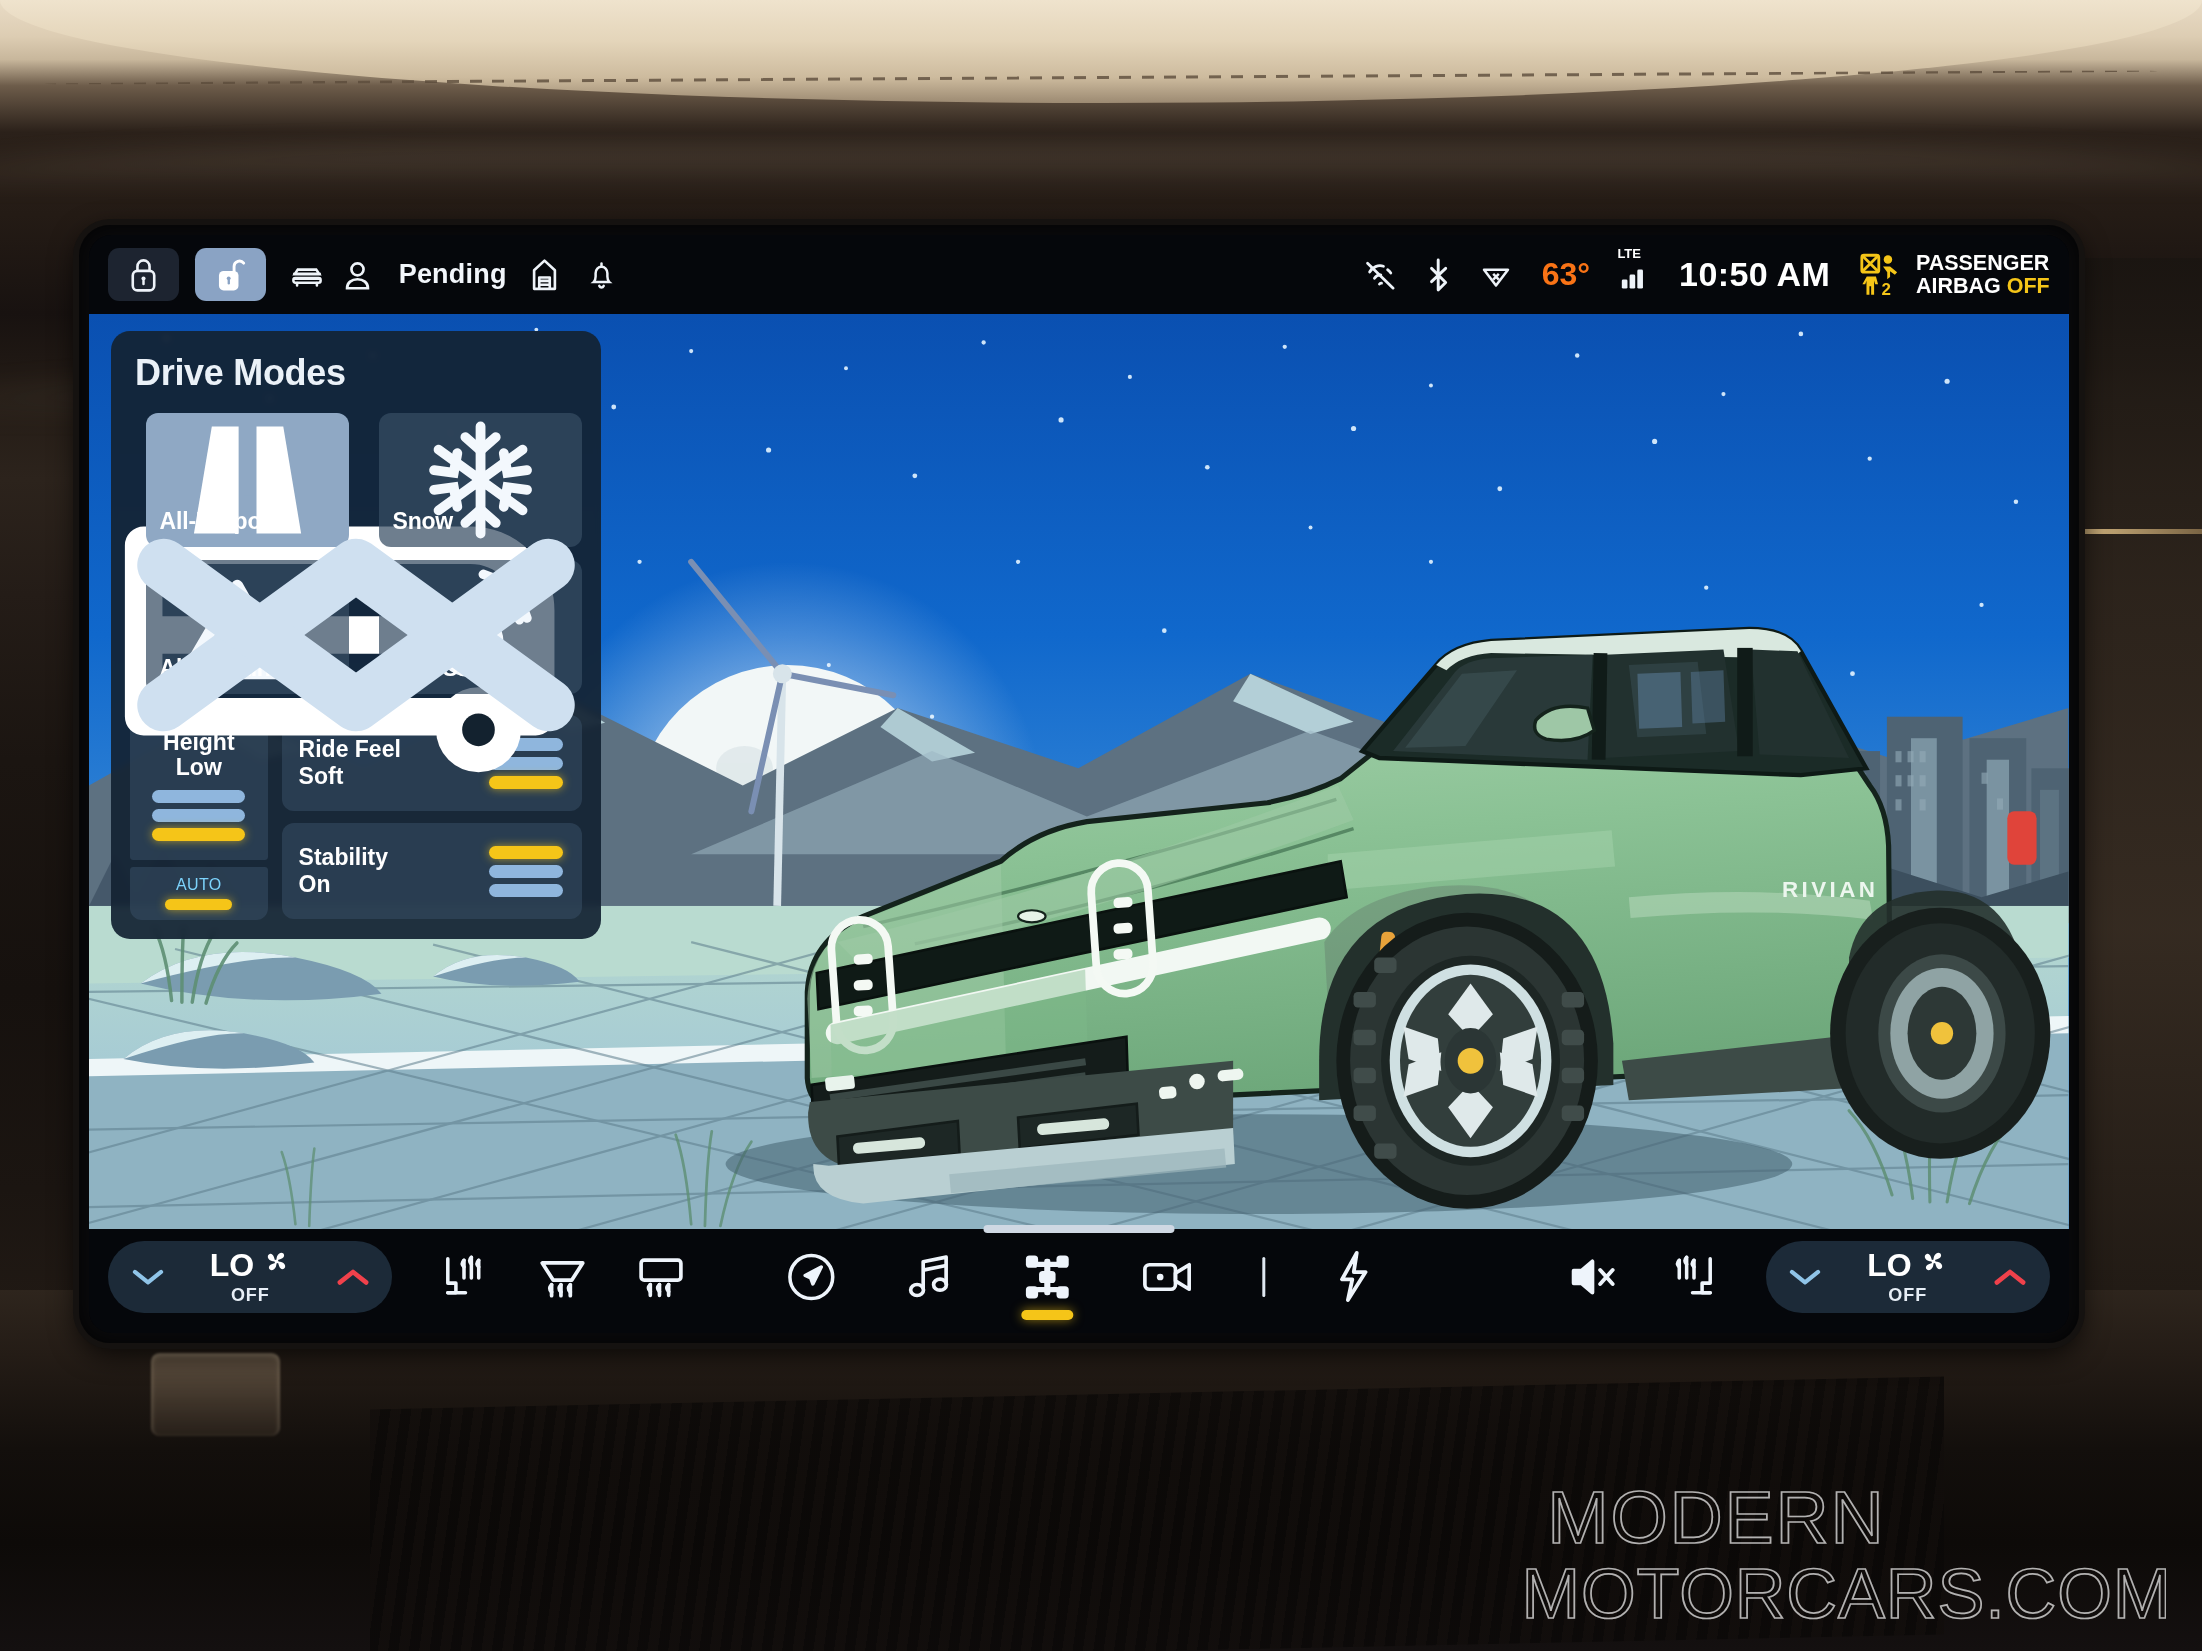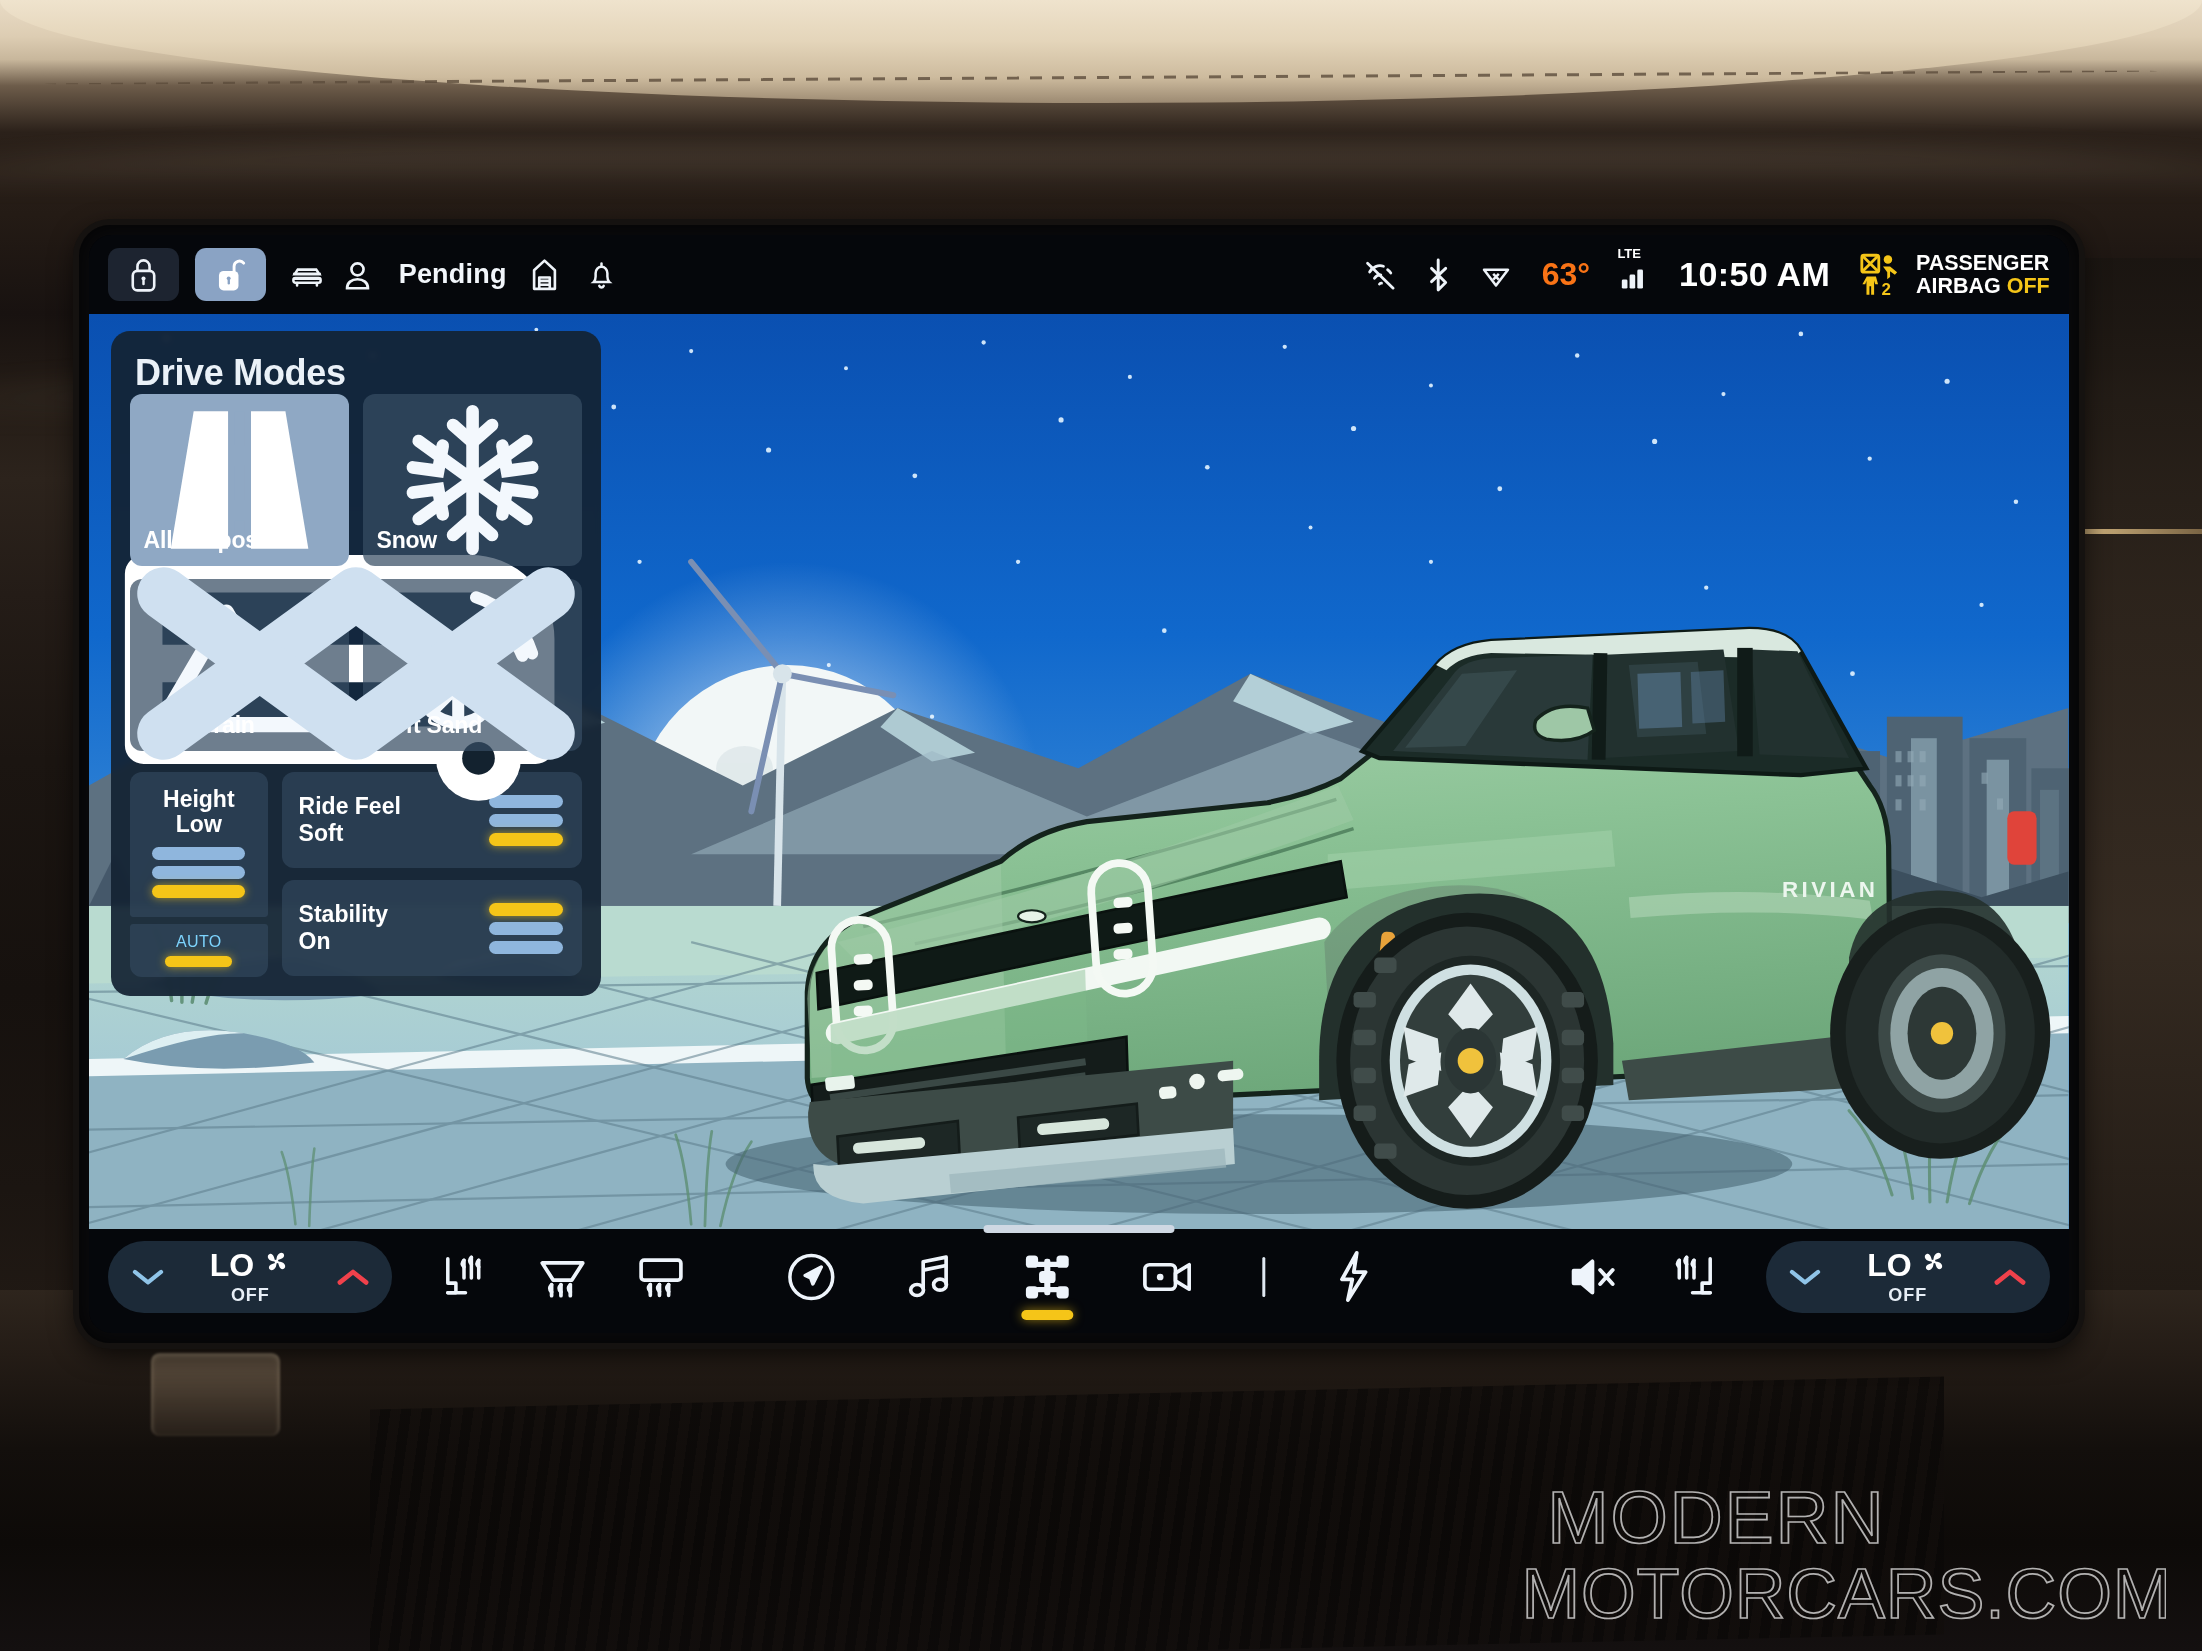--- a/index.html
+++ b/index.html
@@ -71,25 +71,25 @@
   
   #scene { position:absolute; left:0; right:0; top:79px; bottom:96px; overflow:hidden;
     background:linear-gradient(180deg,#0c55b8 0%,#0f62c9 28%,#1670d4 52%,#2b7fd6 66%); }
   #scene svg { position:absolute; inset:0; width:100%; height:100%; display:block; }
 
   
   #drivepanel { position:absolute; left:21.5px; top:17px; width:490px;
     background:rgba(19,34,51,.93); border-radius:19px; padding:17px 19px 19px 19px;
     backdrop-filter:blur(3.4px); }
   .dp-head { display:flex; align-items:center; justify-content:space-between;
-    padding:3.4px 5.2px 0 5.2px; }
+    padding:3.4px 5.2px 0 5.2px; margin-bottom:19px; }
   .dp-title { color:#eaf1f8; font-size:36px; font-weight:700; letter-spacing:-0.3px; }
   .tiles { display:grid; grid-template-columns:1fr 1fr; gap:13.8px; }
-  .tile { height:172px; border-radius:12px; position:relative;
-    background:rgba(54,76,98,.72); padding:13.8px; }
+  .tile { height:134px; border-radius:12px; position:relative;
+    background:rgba(54,76,98,.72); padding:13.8px;margin-left:16px; }
   .tile.active { background:#8fa8c4; }
   .tile-ico { color:#f3f8fd; }
   .tile.active .tile-ico { color:#ffffff; }
   .tile-lbl { position:absolute; left:13.8px; bottom:12px; color:#fff;
     font-size:23px; font-weight:700; letter-spacing:-0.2px; }
   .tile-reset { position:absolute; right:13.8px; bottom:13.8px; color:#fff; }
   .ctrls { display:flex; gap:13.8px; margin-top:20.6px; }
   .height-box { width:138px; display:flex; flex-direction:column; gap:6.9px; }
   .height-main { background:rgba(54,76,98,.6); border-radius:12px 12px 3.4px 3.4px;
     padding:12px 0 10.3px 0; display:flex; flex-direction:column; align-items:center; gap:3.4px; }

